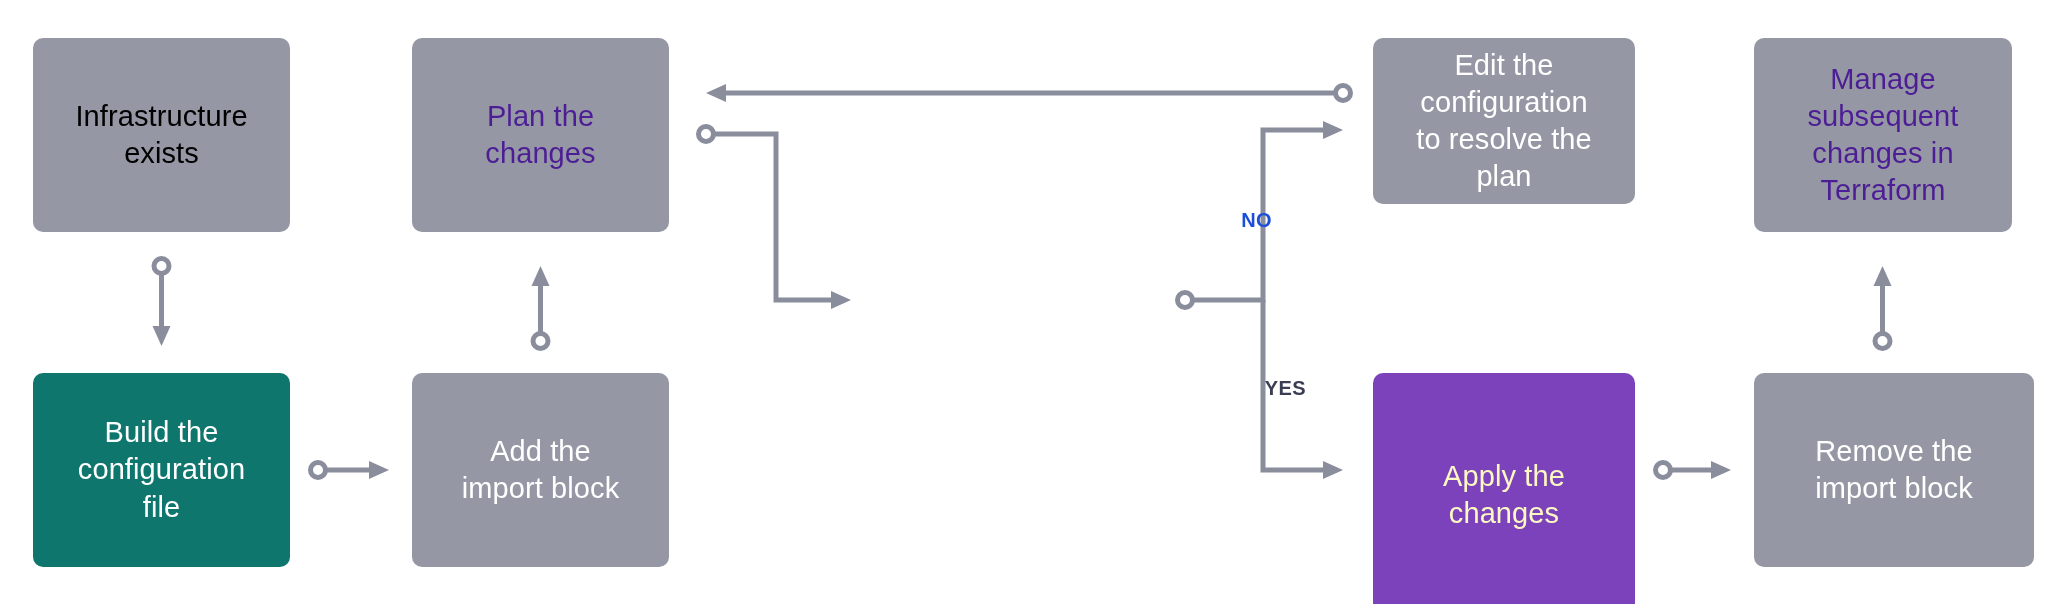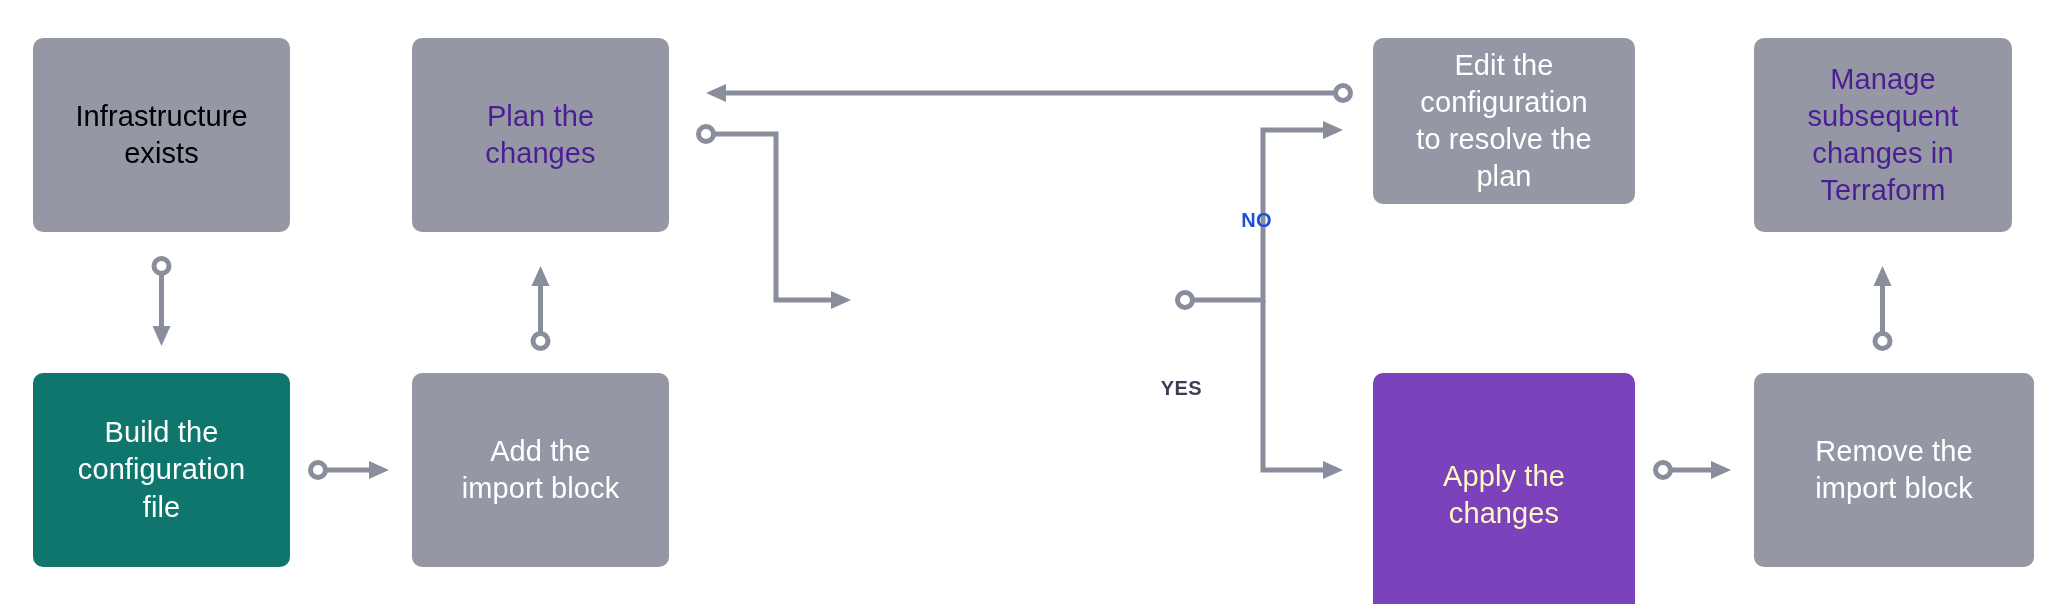--- a/index.html
+++ b/index.html
@@ -132,14 +132,14 @@
     </div>
     <div class="node" style="left: 1373px; top: 373px; width: 262px; height: 244px; background: rgb(123, 66, 188); color: #fef9c3;">
       <span class="node-label">Apply the
 changes</span>
     </div>
     <div class="node" style="left: 1754px; top: 373px; width: 280px; height: 194px; background: rgb(149, 152, 164); color: rgb(255, 255, 255);">
       <span class="node-label">Remove the
 import block</span>
     </div>
     <div class="branch-label" style="left: 1254px; top: 220px; color: #1d4ed8; margin-left: 18px;">NO</div>
-    <div class="branch-label" style="left: 1202px; top: 388px; color: rgb(59, 61, 84);">YES</div>
+    <div class="branch-label" style="left: 1306px; top: 388px; color: rgb(59, 61, 84);">YES</div>
   </div>
 
 </body></html>

